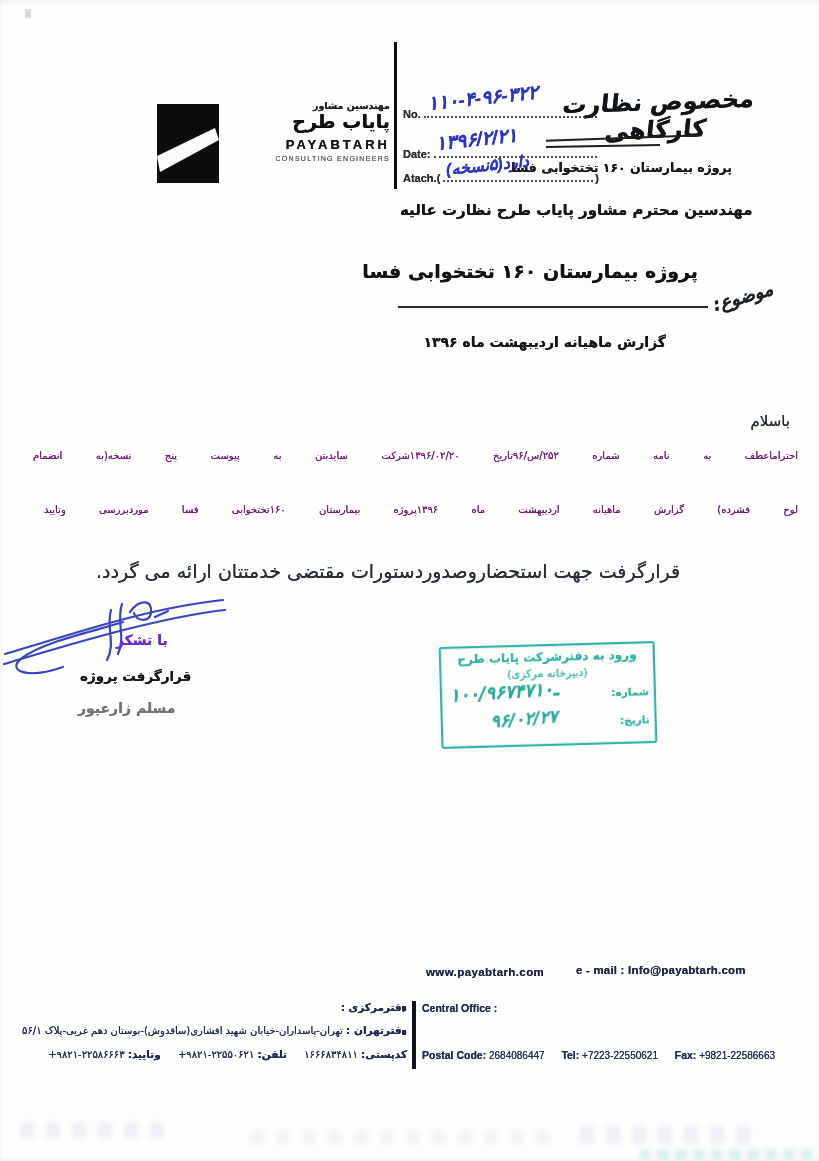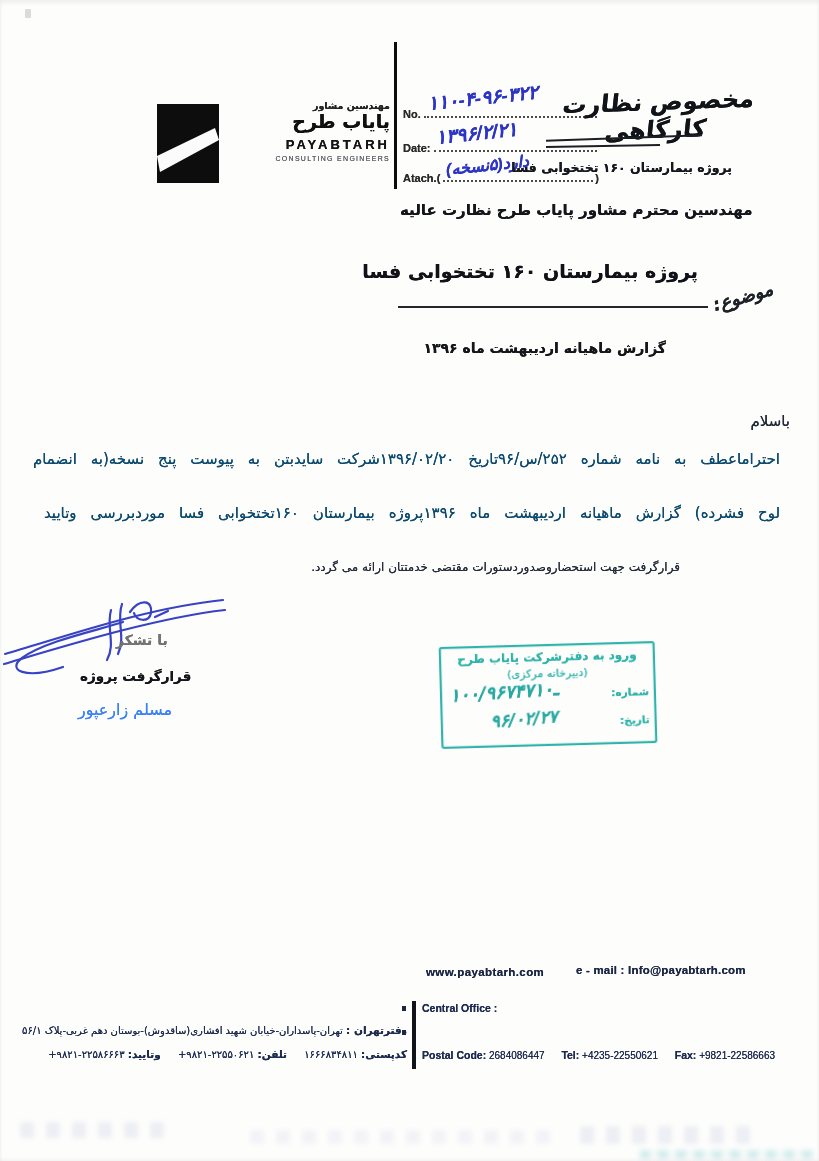--- a/index.html
+++ b/index.html
@@ -36,31 +36,31 @@
              transform:skewX(-8deg) rotate(-2deg);letter-spacing:1px;}
   .hdr-line{height:2px;background:#1b1e24;}
   .hdr-sub{left:560px;top:160px;width:172px;text-align:center;font-size:12.5px;font-weight:bold;color:#15181e;white-space:nowrap;}
 
   
   .recipient{left:400px;top:201px;width:362px;text-align:left;font-size:15px;font-weight:bold;color:#14161c;white-space:nowrap;}
   .proj-title{left:383px;top:260px;width:315px;text-align:center;font-size:19px;font-weight:bold;color:#101218;white-space:nowrap;}
   .title-underline{left:398px;top:306px;width:310px;height:2px;background:#23262c;}
   .subject-hand{left:712px;top:286px;font-size:18px;font-weight:bold;font-style:italic;color:#1d2128;
                 transform:rotate(-16deg);letter-spacing:1px;}
-  .subject{left:438px;top:334px;width:228px;text-align:right;font-size:14px;font-weight:bold;color:#14161c;white-space:nowrap;margin-top:6px;}
+  .subject{left:438px;top:334px;width:228px;text-align:right;font-size:14px;font-weight:bold;color:#14161c;white-space:nowrap;}
 
   .salutation{left:690px;top:412px;width:100px;font-size:15px;text-align:right;}
-  .bodyline{left:33px;right:39px;font-size:15px;text-align:justify;text-align-last:justify;white-space:nowrap;color:#0c4a6e;}
-  .bodyline3{left:200px;right:139px;font-size:12px;white-space:nowrap;color:#252c3a;}
+  .bodyline{left:33px;right:21px;font-size:10px;text-align:justify;text-align-last:justify;white-space:nowrap;color:#701a75;}
+  .bodyline3{left:200px;right:139px;font-size:19px;white-space:nowrap;color:#252c3a;}
 
   
   .sig{left:3px;top:590px;width:228px;height:92px;}
-  .closing{left:116px;top:632px;font-size:14px;font-weight:bold;color:#737373;}
+  .closing{left:116px;top:632px;font-size:14px;font-weight:bold;color:#6d28d9;}
   .signer-title{left:80px;top:668px;font-size:13.5px;font-weight:bold;color:#14161c;}
-  .signer-name{left:78px;top:700px;font-size:16px;font-weight:normal;color:#3b82f6;}
+  .signer-name{left:78px;top:700px;font-size:14px;font-weight:bold;color:#737373;}
 
   
   .stamp{left:440px;top:644px;width:212px;height:98px;border:2.5px solid #2fb3ab;border-radius:3px;
          transform:rotate(-1.6deg);color:#2fb3ab;filter:blur(.3px);box-shadow:inset 0 0 0 .5px rgba(47,179,171,.4);}
   .stamp .l1{position:absolute;top:4px;left:0;right:0;text-align:center;font-size:12px;font-weight:bold;}
   .stamp .l2{position:absolute;top:21px;left:0;right:0;text-align:center;font-size:11px;}
   .stamp .lbl{position:absolute;right:5px;font-size:10.5px;font-weight:bold;}
   .hand-teal{position:absolute;color:#27a8a1;font-style:italic;font-weight:bold;white-space:nowrap;}
 
   .cc{left:405px;top:861px;width:298px;font-size:14.5px;text-align:right;color:#20242e;}
@@ -102,21 +102,21 @@
     <div class="en-sub ltr">CONSULTING ENGINEERS</div>
   </div>
 
   <div class="abs vline"></div>
 
   <div class="abs ref-row" style="top:108px;">
     <span>No.</span>
     <span class="dots"></span>
     <span class="abs hand-blue ltr" style="left:26px;top:-16px;font-size:19px;">۱۱۰-۴-۹۶-۳۲۲</span>
   </div>
-  <div class="abs ref-row" style="top:142px;">
+  <div class="abs ref-row" style="top:148px;">
     <span>Date:</span>
     <span class="dots"></span>
     <span class="abs hand-blue ltr" style="left:34px;top:-16px;font-size:19px;">۱۳۹۶/۲/۲۱</span>
   </div>
   <div class="abs ref-row" style="top:172px;">
     <span>Atach.</span>
     <span>(</span>
     <span class="dots"></span>
     <span>)</span>
     <span class="abs hand-blue rtl" style="left:44px;top:-12px;font-size:16px;">دارد(۵نسخه)</span>
@@ -174,25 +174,28 @@
   <div class="abs f-bullet" style="left:402px;top:1006px;"></div>
   <div class="abs f-bullet" style="left:402px;top:1030px;"></div>
 
   <div class="abs fen" style="top:1002px;">
     <b>Central Office :</b>
   </div>
   <div class="abs fen" style="top:1049px;">
     <b>Postal Code:</b>
     <span>2684086447</span><span class="gap"></span>
     <b>Tel:</b>
-    <span>+4235-22550621</span><span class="gap"></span>
+    <span>+7223-22550621</span><span class="gap"></span>
     <b>Fax:</b>
     <span>+9821-22586663</span>
   </div>
 
+  <div class="abs ffa rtl" style="top:1001px;">
+    <b>دفترمرکزی :</b>
+  </div>
   <div class="abs ffa rtl" style="top:1024px;">
     <b>دفترتهران :</b>
     <span>تهران-پاسداران-خیابان شهید افشاری(ساقدوش)-بوستان دهم غربی-پلاک ۵۶/۱</span>
   </div>
   <div class="abs ffa rtl" style="top:1048px;">
     <b>کدپستی:</b>
     <span>۱۶۶۶۸۳۴۸۱۱</span><span class="gap"></span>
     <b>تلفن:</b>
     <span class="ltr">+۹۸۲۱-۲۲۵۵۰۶۲۱</span><span class="gap"></span>
     <b>وتایید:</b>

